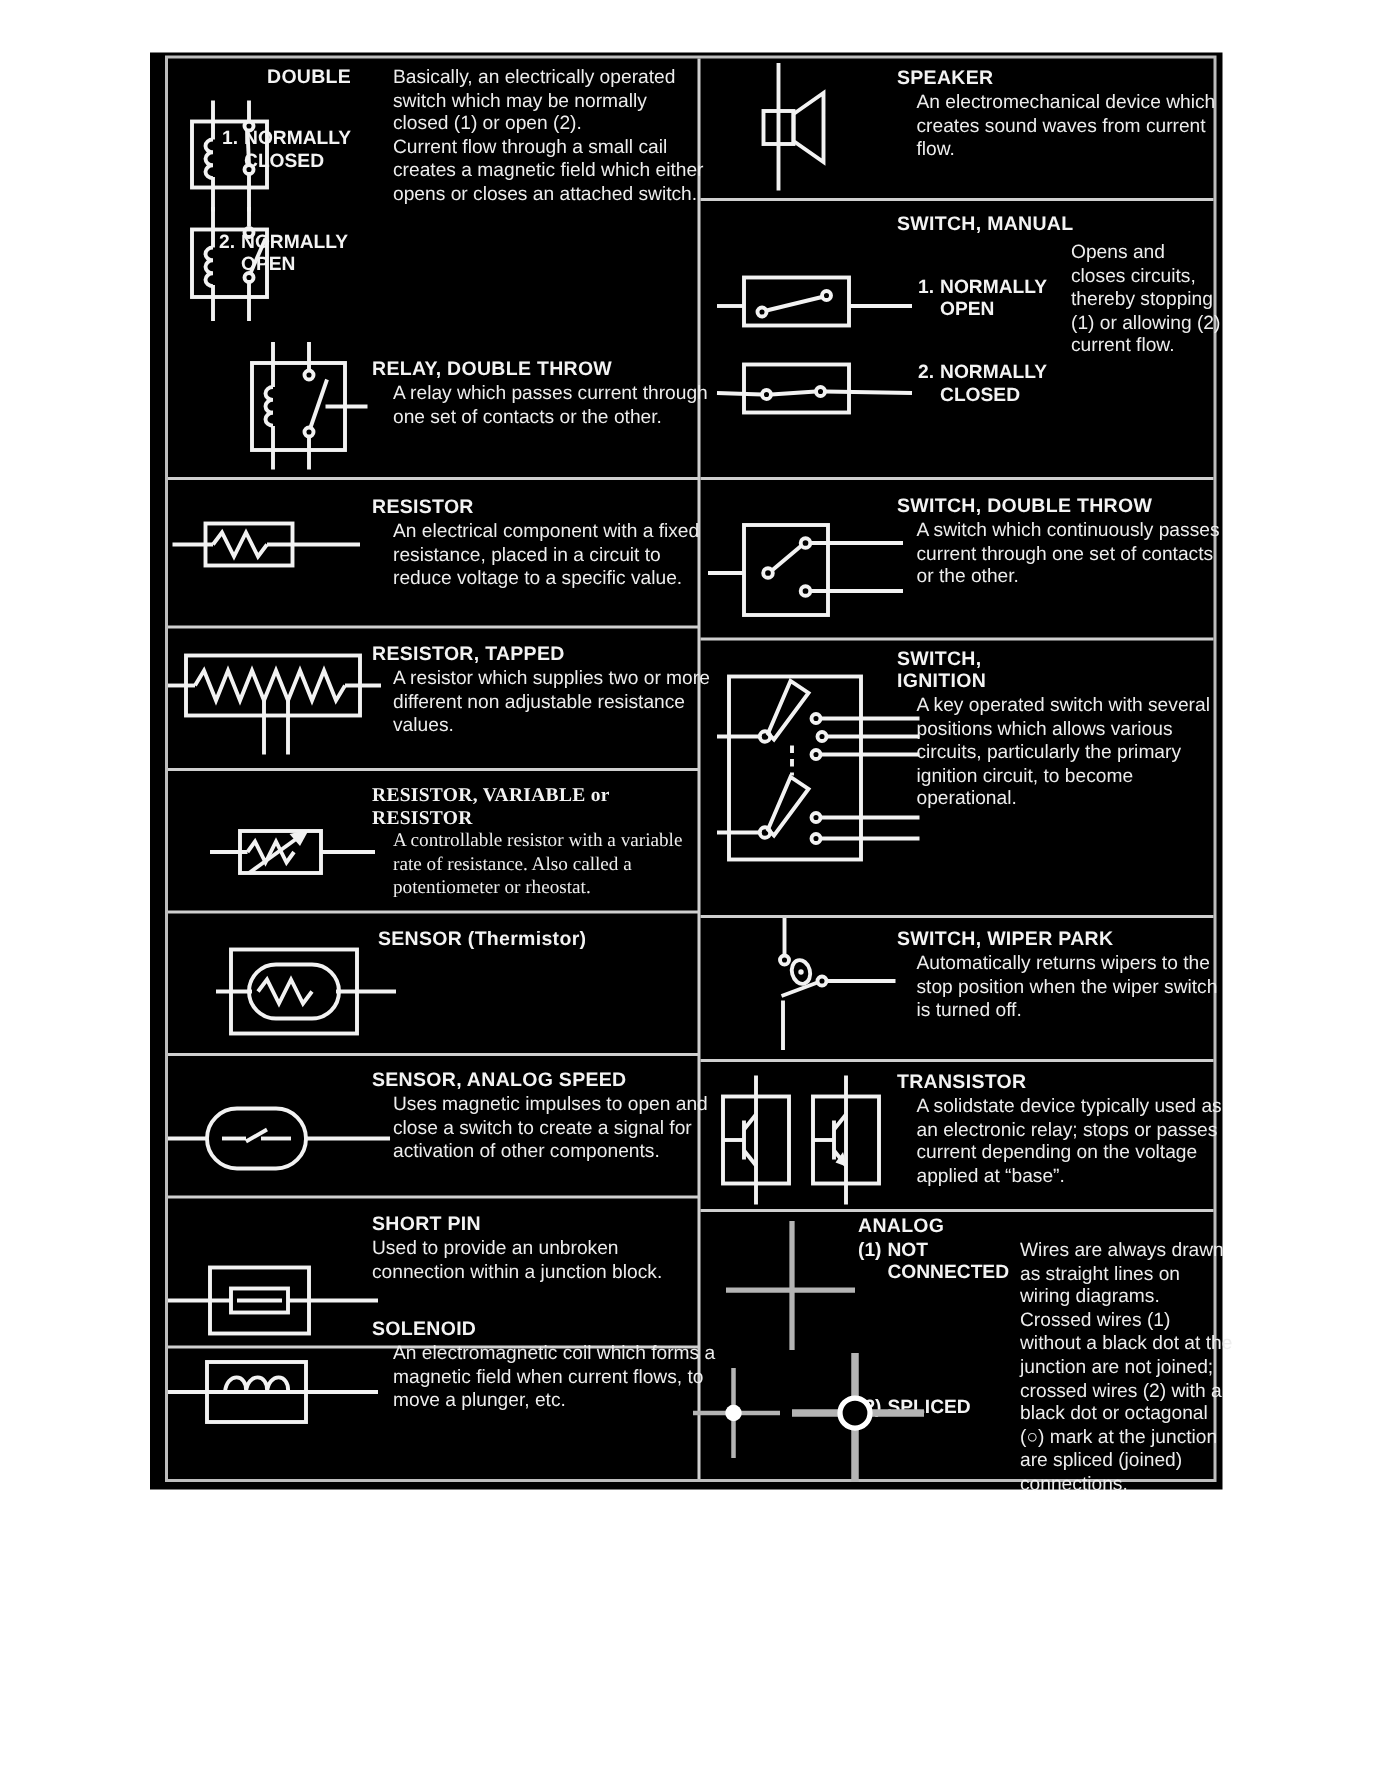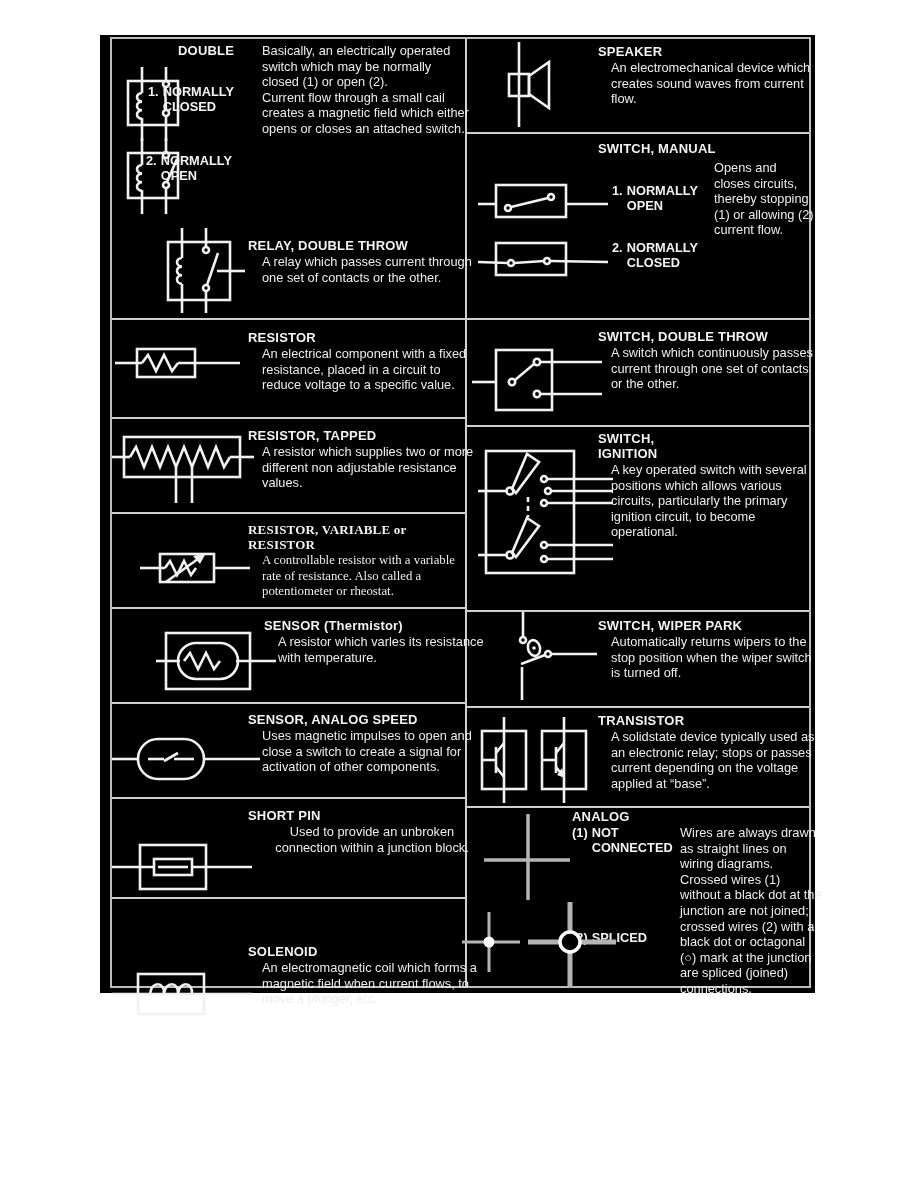--- a/index.html
+++ b/index.html
@@ -135,23 +135,22 @@
         <line class="st" x1="0" y1="23" x2="25" y2="23"></line>
         <rect class="st" x="20" y="9" width="54" height="28"></rect>
         <polyline class="st" points="25,23 30,16 37,30 44,16 51,30 56,23"></polyline>
         <line class="st" x1="74" y1="23" x2="110" y2="23"></line>
         <line class="st" x1="26" y1="37" x2="62" y2="11"></line>
         <polygon class="stf" points="66,8 53,11 60,19"></polygon>
       </svg>
     </div>
   </div>
 
-  <div class="sec" style="left:16px;top:568px;width:336px;height:95px;">
+  <div class="sec" style="left:4px;top:568px;width:336px;height:95px;">
     <div class="title" style="left:136px;top:11px;">SENSOR (Thermistor)</div>
-    <div class="body" style="left:150px;top:27px;width:212px;">A resistor which varles its resistance with temperature.</div>
     <div class="sym" style="left:28px;top:23px;">
       <svg width="120" height="63" viewBox="0 0 120 63">
         <line class="st" x1="0" y1="31" x2="24" y2="31"></line>
         <rect class="st" x="10" y="3" width="84" height="56"></rect>
         <rect class="st" x="22" y="13" width="60" height="36" rx="18"></rect>
         <polyline class="st" points="28,31 34,23 42,39 50,23 58,39 64,31"></polyline>
         <line class="st" x1="80" y1="31" x2="120" y2="31"></line>
       </svg>
     </div>
   </div>
@@ -166,32 +165,32 @@
         <line class="st" x1="36" y1="24" x2="52" y2="24"></line>
         <line class="st" x1="52" y1="26" x2="66" y2="18"></line>
         <line class="st" x1="62" y1="24" x2="82" y2="24"></line>
         <line class="st" x1="92" y1="24" x2="148" y2="24"></line>
       </svg>
     </div>
   </div>
 
   <div class="sec" style="left:0;top:758px;width:406px;height:100px;">
     <div class="title" style="left:136px;top:11px;">SHORT PIN</div>
-    <div class="body" style="left:150px;top:27px;width:220px;text-align:center;">Used to provide an unbroken connection within a junction block.</div>
+    <div class="body" style="left:136px;top:27px;width:220px;">Used to provide an unbroken connection within a junction block.</div>
     <div class="sym" style="left:0;top:42px;">
       <svg width="140" height="55" viewBox="0 0 140 55">
         <line class="st" x1="0" y1="28" x2="140" y2="28"></line>
         <rect class="st" x="28" y="6" width="66" height="44"></rect>
         <rect x="42" y="20" width="38" height="16" fill="#000" stroke="#f2f2f2" stroke-width="2.6"></rect>
         <line class="st" x1="46" y1="28" x2="76" y2="28"></line>
       </svg>
     </div>
   </div>
 
-  <div class="sec" style="left:0;top:894px;width:354px;height:91px;">
+  <div class="sec" style="left:0;top:828px;width:354px;height:91px;">
     <div class="title" style="left:136px;top:11px;">SOLENOID</div>
     <div class="body" style="left:150px;top:27px;width:220px;">An electromagnetic coil which forms a magnetic field when current flows, to move a plunger, etc.</div>
     <div class="sym" style="left:0;top:35px;">
       <svg width="140" height="52" viewBox="0 0 140 52">
         <line class="st" x1="0" y1="26" x2="140" y2="26"></line>
         <rect class="st" x="26" y="6" width="66" height="40"></rect>
         <path class="st" d="M38,26 c1,-13 15,-13 14,0 M52,26 c1,-13 15,-13 14,0 M66,26 c1,-13 15,-13 14,0"></path>
       </svg>
     </div>
   </div>

